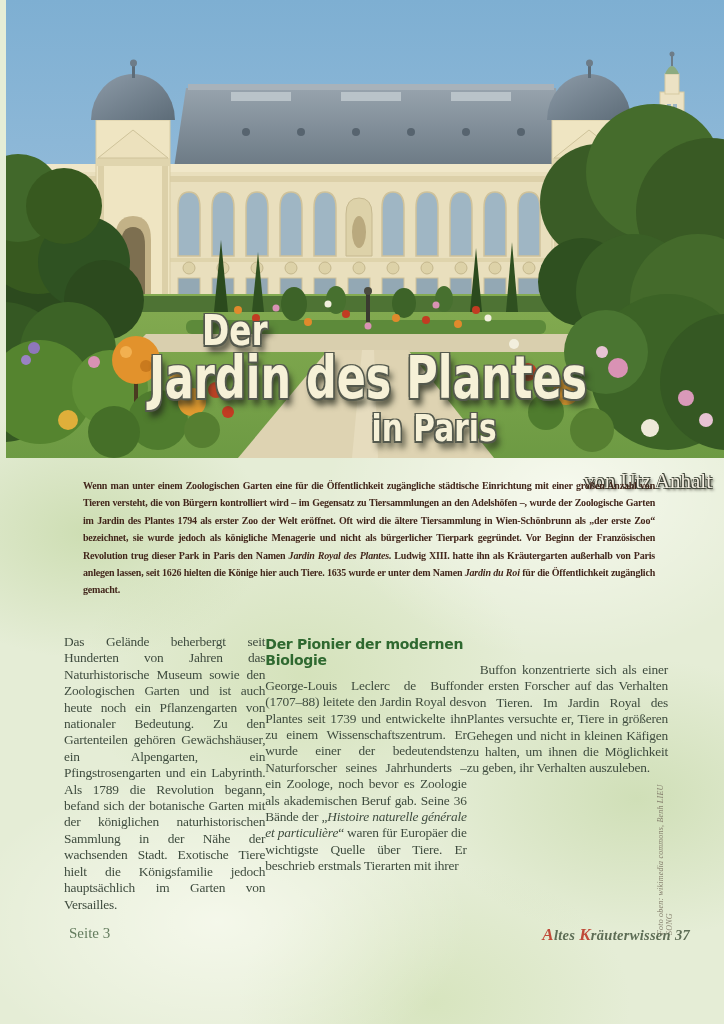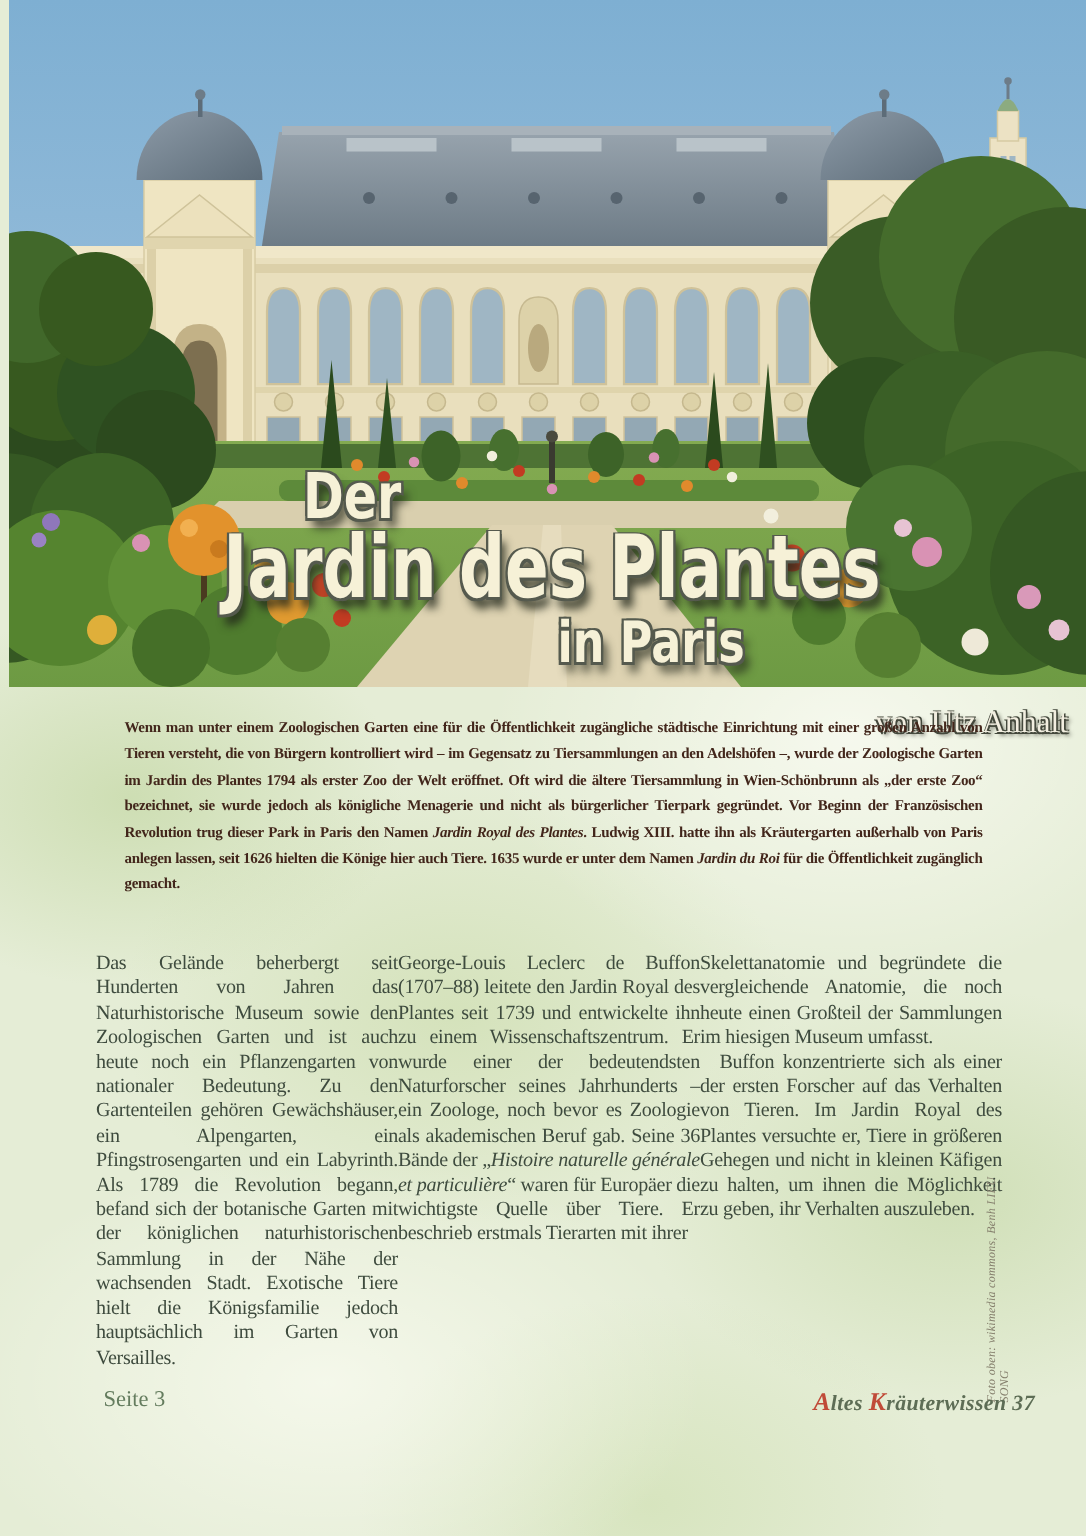--- a/index.html
+++ b/index.html
@@ -28,21 +28,21 @@
     font-weight:normal;font-size:21px;color:#f2eee0;
     text-shadow:1px 1px 0 #44483c,-1px 1px 0 #44483c,1px -1px 0 #44483c,2px 2px 3px rgba(30,30,20,.8);margin-top:33px;}
   .intro{position:absolute;left:83px;right:69px;top:477px;
     font-size:10px;font-weight:bold;line-height:17.4px;letter-spacing:-0.2px;
     text-align:justify;color:#42261b;}
   .intro i{font-weight:bold;}
   .columns{position:absolute;left:64px;right:56px;top:634px;display:flex;}
   .col{flex:1;font-size:13.4px;line-height:16.4px;letter-spacing:-0.2px;
     text-align:justify;color:#3e4b3e;}
   .col p{margin:0;}
-  .col p.indent{text-indent:13px;}
+  .col p.indent{text-indent:13px;margin-top:28px;}
   .col h3{margin:2px 0 9px 0;font-family:"DejaVu Sans", sans-serif;font-size:14px;
     letter-spacing:-0.3px;color:#2f6930;font-weight:bold;text-align:left;}
   .photo-credit{position:absolute;left:656px;top:765px;height:170px;
     writing-mode:vertical-rl;transform:rotate(180deg);
     font-size:8px;font-style:italic;color:#86806e;letter-spacing:.2px;}
   .footer{position:absolute;left:69px;right:34px;top:925px;height:20px;font-size:15px;}
   .page-num{position:absolute;left:0;top:0;color:#647c5e;}
   .magazine{position:absolute;right:0;top:0;color:#5d6d55;font-weight:bold;
     font-style:italic;font-size:14.5px;letter-spacing:.3px;}
   .magazine .cap{color:#c04a38;font-size:17px;}
@@ -281,24 +281,24 @@
     <div class="byline">von Utz Anhalt</div>
   </div>
 
   <div class="intro"><span>Wenn man unter einem Zoologischen Garten eine für die Öffentlichkeit zugängliche städtische Einrichtung mit einer großen Anzahl von Tieren versteht, die von Bürgern kontrolliert wird – im Gegensatz zu Tiersammlungen an den Adelshöfen –, wurde der Zoologische Garten im Jardin des Plantes 1794 als erster Zoo der Welt eröffnet. Oft wird die ältere Tiersammlung in Wien-Schönbrunn als „der erste Zoo“ bezeichnet, sie wurde jedoch als königliche Menagerie und nicht als bürgerlicher Tierpark gegründet. Vor Beginn der Französischen Revolution trug dieser Park in Paris den Namen </span><i>Jardin Royal des Plantes</i><span>. Ludwig XIII. hatte ihn als Kräutergarten außerhalb von Paris anlegen lassen, seit 1626 hielten die Könige hier auch Tiere. 1635 wurde er unter dem Namen </span><i>Jardin du Roi</i><span> für die Öffentlichkeit zugänglich gemacht.</span></div>
 
   <div class="columns">
     <div class="col">
       <p>Das Gelände beherbergt seit Hunderten von Jahren das Naturhistorische Museum sowie den Zoologischen Garten und ist auch heute noch ein Pflanzengarten von nationaler Bedeutung. Zu den Gartenteilen gehören Gewächshäuser, ein Alpengarten, ein Pfingstrosengarten und ein Labyrinth. Als 1789 die Revolution begann, befand sich der botanische Garten mit der königlichen naturhistorischen Sammlung in der Nähe der wachsenden Stadt. Exotische Tiere hielt die Königsfamilie jedoch hauptsächlich im Garten von Versailles.</p>
     </div>
     <div class="col">
+      <h3>Der Pionier der modernen Biologie</h3>
       <p><span>George-Louis Leclerc de Buffon (1707–88) leitete den Jardin Royal des Plantes seit 1739 und entwickelte ihn zu einem Wissenschaftszentrum. Er wurde einer der bedeutendsten Naturforscher seines Jahrhunderts – ein Zoologe, noch bevor es Zoologie als akademischen Beruf gab. Seine 36 Bände der „</span><i>Histoire naturelle générale et particulière</i><span>“ waren für Europäer die wichtigste Quelle über Tiere. Er beschrieb erstmals Tierarten mit ihrer</span></p>
     </div>
     <div class="col">
-      <p>Skelettanatomie und begründete die vergleichende Anatomie, die noch heute einen Großteil der Sammlungen im hiesigen Museum umfasst.</p>
       <p class="indent">Buffon konzentrierte sich als einer der ersten Forscher auf das Verhalten von Tieren. Im Jardin Royal des Plantes versuchte er, Tiere in größeren Gehegen und nicht in kleinen Käfigen zu halten, um ihnen die Möglichkeit zu geben, ihr Verhalten auszuleben.</p>
     </div>
   </div>
 
   <div class="photo-credit">Foto oben: wikimedia commons, Benh LIEU SONG</div>
 
   <div class="footer">
     <span class="page-num">Seite 3</span>
     <span class="magazine"><span class="cap">A</span><span>ltes </span><span class="cap">K</span><span>räuterwissen 37</span></span>
   </div>

